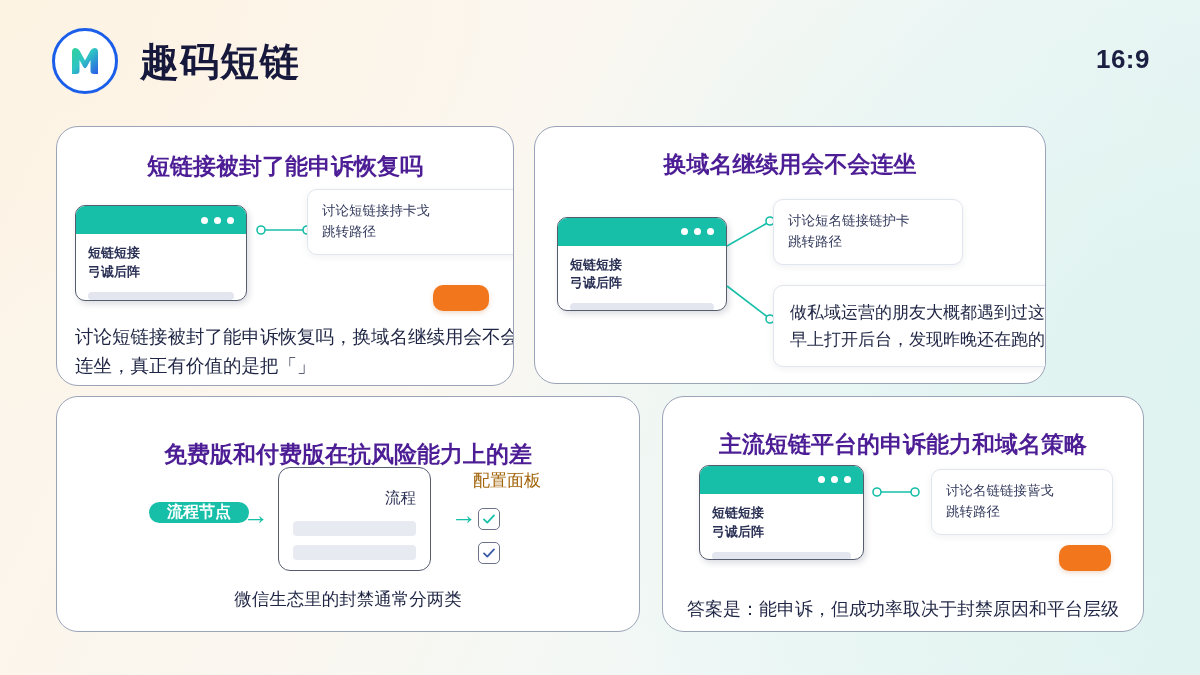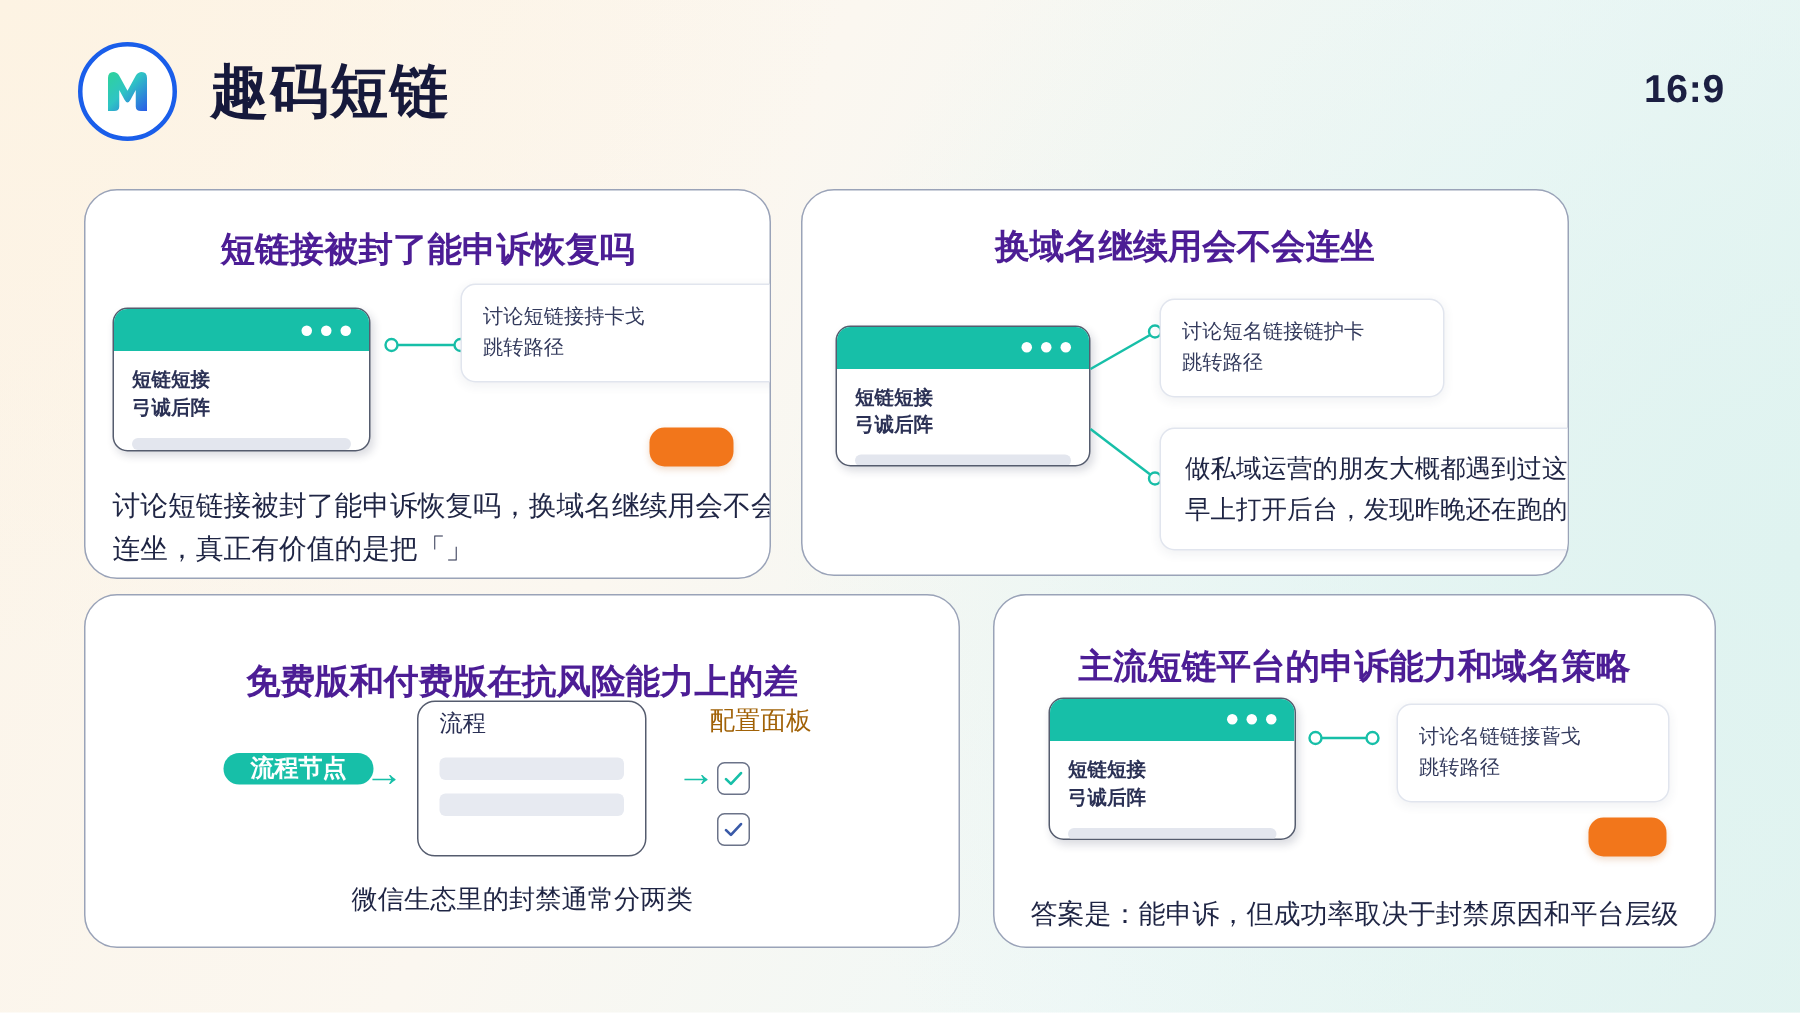--- a/index.html
+++ b/index.html
@@ -185,21 +185,22 @@
     color: #17BFA8;
     font-size: 26px;
     line-height: 1;
     font-weight: 400;
   }
   .flow-box {
     position: absolute;
     background: #FFFFFF;
     border: 1.5px solid #555C6E;
     border-radius: 12px;
-    padding: 4px 14px;
+    padding: 20px 14px;
+    text-align: right;
   }
   .flow-box-label {
     font-size: 15.5px;
     color: #2B3155;
     margin-bottom: 12px;
     white-space: nowrap;
   }
   .flow-skel {
     height: 15px;
     border-radius: 4px;

